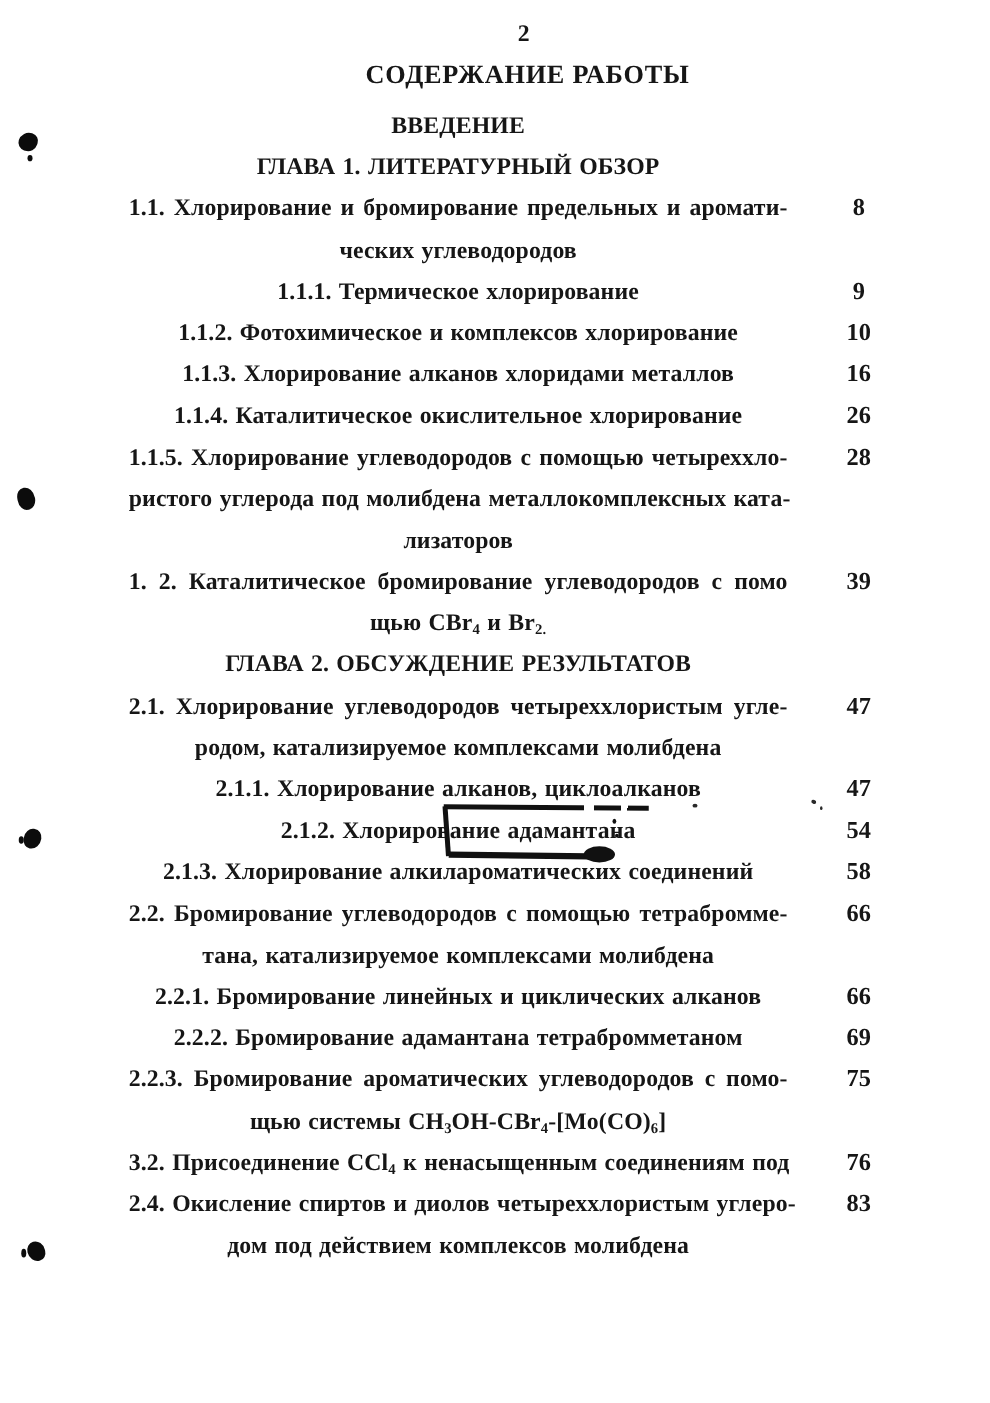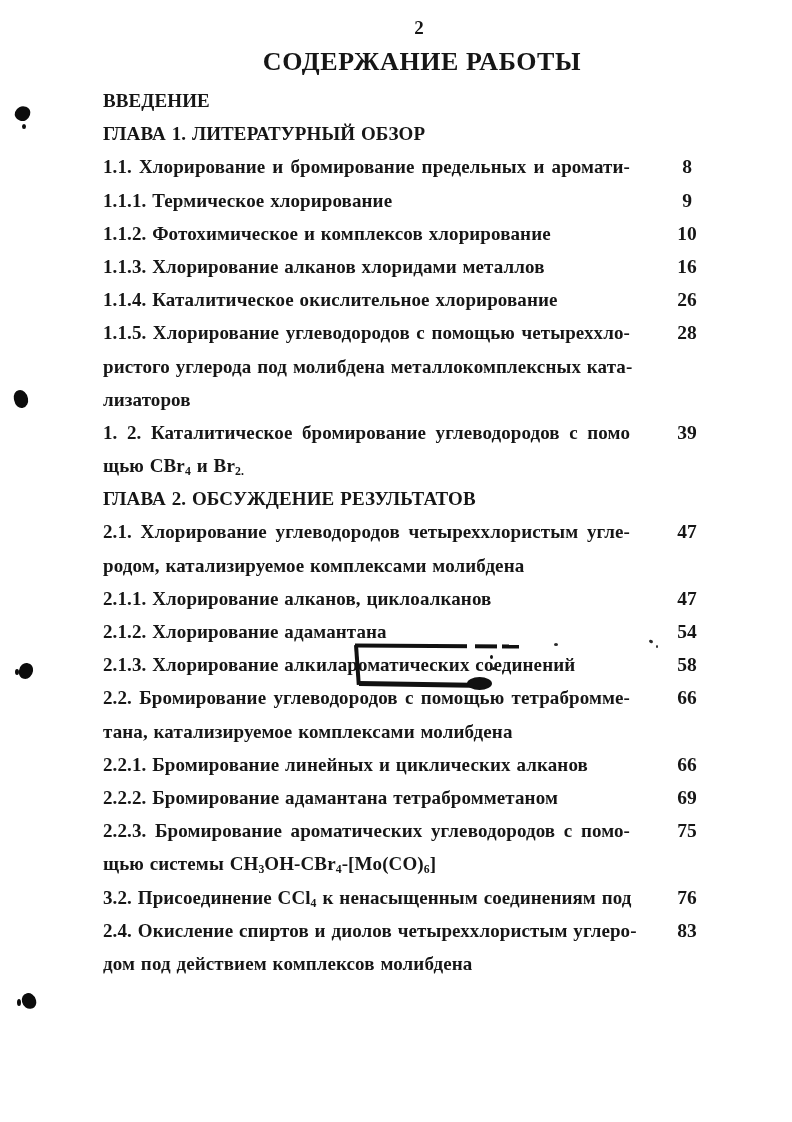--- a/index.html
+++ b/index.html
@@ -12,31 +12,31 @@
     font-weight:700;
     color:#161616;
     overflow:hidden;
   }
   .pageno{
     position:absolute;top:17px;left:403px;width:32px;
     text-align:center;font-size:19px;
   }
   .doc-title{
     position:absolute;top:47px;left:422px;transform:translateX(-50%);
-    font-size:26px;letter-spacing:0.6px;white-space:nowrap;
+    font-size:21px;letter-spacing:0.6px;white-space:nowrap;
   }
   .toc{
     position:absolute;top:84px;left:103px;width:616px;
   }
   .row{
     position:relative;height:33.2px;line-height:33.2px;
     font-size:19px;letter-spacing:0.1px;word-spacing:1px;
   }
   .txt{
-    display:block;width:527px;white-space:nowrap;overflow:visible;
+    display:block;width:527px;white-space:nowrap;overflow:visible;text-align:center;
   }
   .row.just .txt{
     text-align:justify;
     text-align-last:justify;
     -moz-text-align-last:justify;
   }
   .num{
     position:absolute;left:552px;top:0;width:64px;
     text-align:center;font-size:19.5px;letter-spacing:0;
   }
@@ -84,20 +84,23 @@
         <span class="txt"><span>ВВЕДЕНИЕ</span></span>
       </div>
       <div class="row">
         <span class="txt"><span>ГЛАВА 1. ЛИТЕРАТУРНЫЙ ОБЗОР</span></span>
       </div>
       <div class="row just">
         <span class="txt"><span>1.1. Хлорирование и бромирование предельных и аромати-</span></span>
         <span class="num">8</span>
       </div>
       <div class="row">
+        <span class="txt"><span>ческих углеводородов</span></span>
+      </div>
+      <div class="row">
         <span class="txt"><span>1.1.1. Термическое хлорирование</span></span>
         <span class="num">9</span>
       </div>
       <div class="row">
         <span class="txt"><span>1.1.2. Фотохимическое и комплексов хлорирование</span></span>
         <span class="num">10</span>
       </div>
       <div class="row">
         <span class="txt"><span>1.1.3. Хлорирование алканов хлоридами металлов</span></span>
         <span class="num">16</span>

